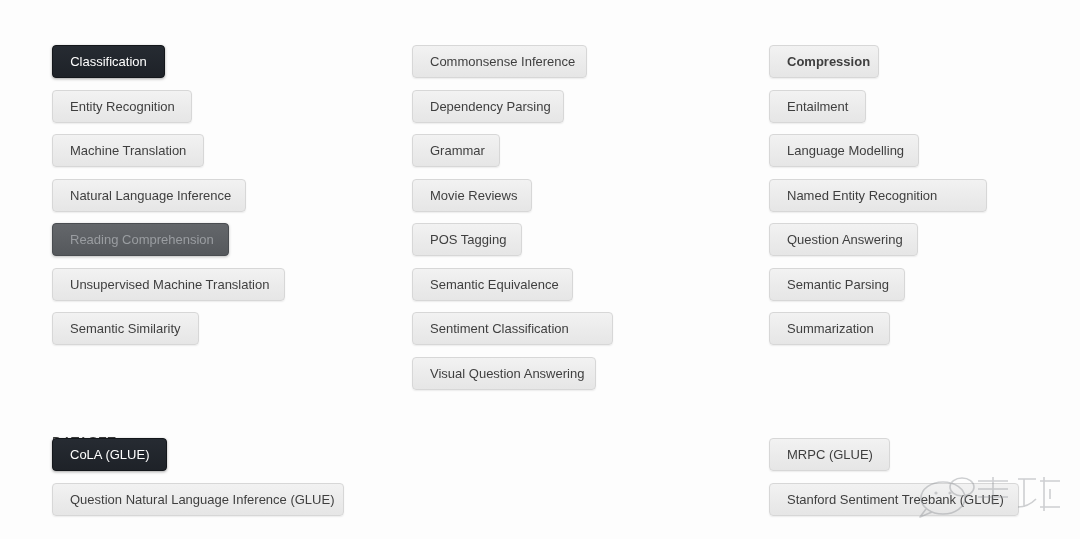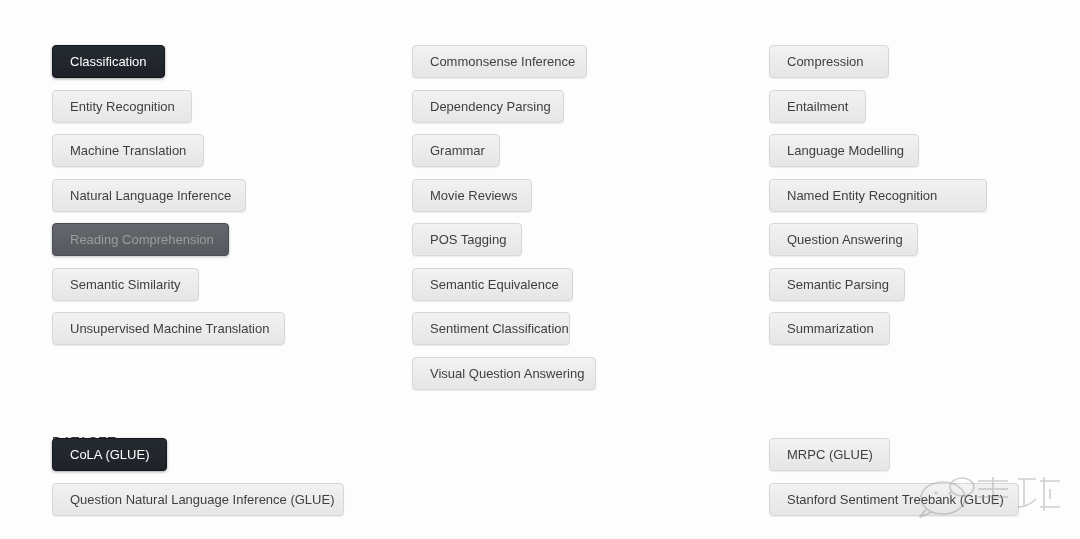--- a/index.html
+++ b/index.html
@@ -103,40 +103,40 @@
   .watermark svg { display: block; }
 </style>
 </head>
 <body>
 
 <div class="page">
 
   <div class="section-title" id="task-title">TASK</div>
 
   <div class="col task-col-0" id="task-c0">
-      <div class="chip selected" style="width: 113px;">Classification</div>
+      <div class="chip selected" style="width: 113px; text-align: center;">Classification</div>
       <div class="chip" style="width: 140px;">Entity Recognition</div>
       <div class="chip" style="width: 152px;">Machine Translation</div>
       <div class="chip" style="width: 194px;">Natural Language Inference</div>
       <div class="chip hovered" style="width: 177px;">Reading Comprehension</div>
+      <div class="chip" style="width: 233px;">Unsupervised Machine Translation</div>
       <div class="chip" style="width: 147px;">Semantic Similarity</div>
-      <div class="chip" style="width: 233px;">Unsupervised Machine Translation</div>
     </div>
   <div class="col task-col-1" id="task-c1">
       <div class="chip" style="width: 175px;">Commonsense Inference</div>
       <div class="chip" style="width: 152px;">Dependency Parsing</div>
       <div class="chip" style="width: 88px;">Grammar</div>
       <div class="chip" style="width: 120px;">Movie Reviews</div>
       <div class="chip" style="width: 110px;">POS Tagging</div>
       <div class="chip" style="width: 161px;">Semantic Equivalence</div>
-      <div class="chip" style="width: 158px;">Sentiment Classification</div>
+      <div class="chip" style="width: 201px;">Sentiment Classification</div>
       <div class="chip" style="width: 184px;">Visual Question Answering</div>
     </div>
   <div class="col task-col-2" id="task-c2">
-      <div class="chip" style="width: 120px;">Compression</div>
+      <div class="chip" style="width: 110px; font-weight: bold;">Compression</div>
       <div class="chip" style="width: 97px;">Entailment</div>
       <div class="chip" style="width: 150px;">Language Modelling</div>
       <div class="chip" style="width: 218px;">Named Entity Recognition</div>
       <div class="chip" style="width: 149px;">Question Answering</div>
       <div class="chip" style="width: 136px;">Semantic Parsing</div>
       <div class="chip" style="width: 121px;">Summarization</div>
     </div>
 
   <div class="section-title" id="dataset-title">DATASET</div>
 

